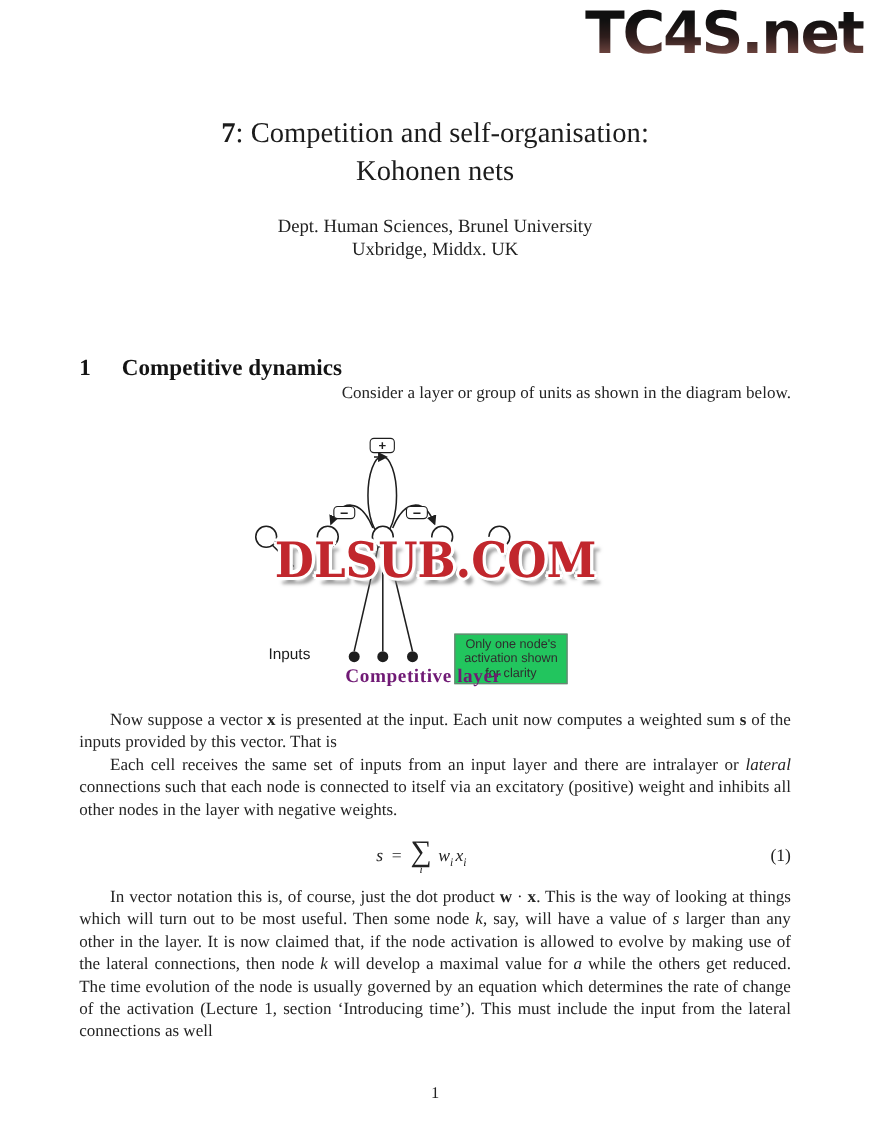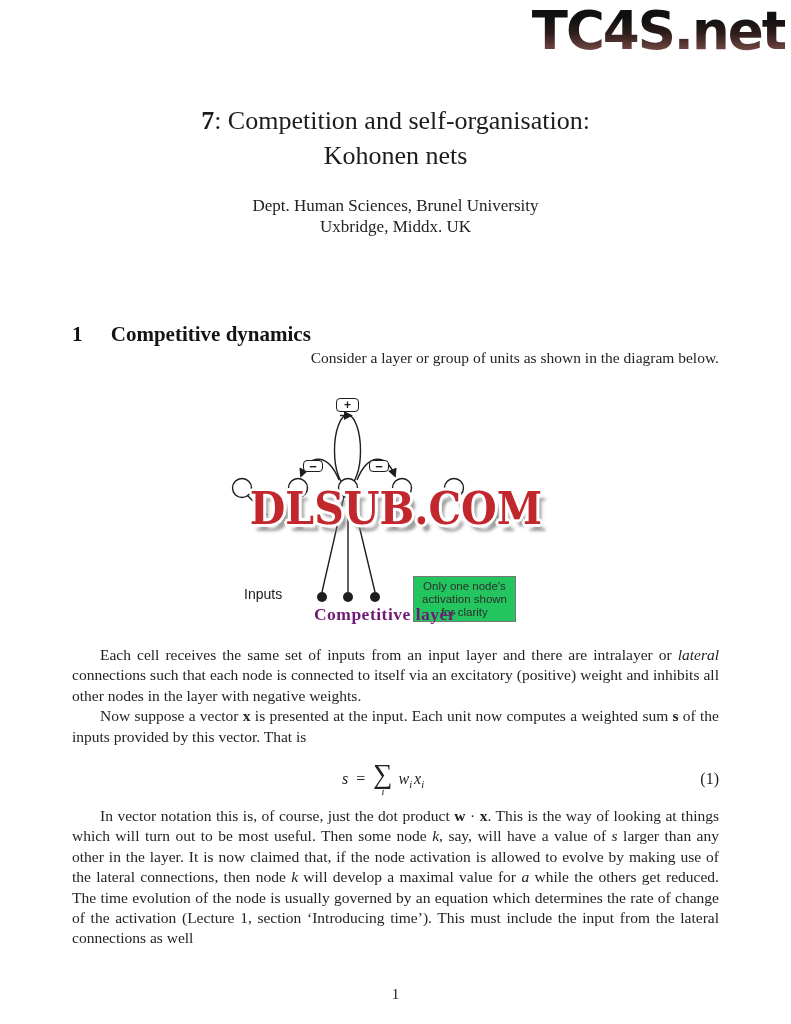--- a/index.html
+++ b/index.html
@@ -166,22 +166,22 @@
       <div>activation shown</div>
       <div>for clarity</div>
     </div>
     <div class="inputs-label">Inputs</div>
     <div class="diagram-caption">Competitive layer</div>
   </div>
 
   <div class="wm-mid">DLSUB.COM</div>
 
   <div class="body-par par-block-1">
+    <p><span>Now suppose a vector </span><span class="seg-b">x</span><span> is presented at the input. Each unit now computes a weighted sum </span><span class="seg-b">s</span><span> of the inputs provided by this vector. That is</span></p>
     <p><span>Each cell receives the same set of inputs from an input layer and there are intralayer or </span><span class="seg-i">lateral</span><span> connections such that each node is connected to itself via an excitatory (positive) weight and inhibits all other nodes in the layer with negative weights.</span></p>
-    <p><span>Now suppose a vector </span><span class="seg-b">x</span><span> is presented at the input. Each unit now computes a weighted sum </span><span class="seg-b">s</span><span> of the inputs provided by this vector. That is</span></p>
   </div>
 
   <div class="eq-row">
     <span class="eq">
       <span class="var">s</span>
       <span class="rel">=</span>
       <span class="sum">
         <span class="sig">∑</span>
         <span class="ssub">i</span>
       </span>

